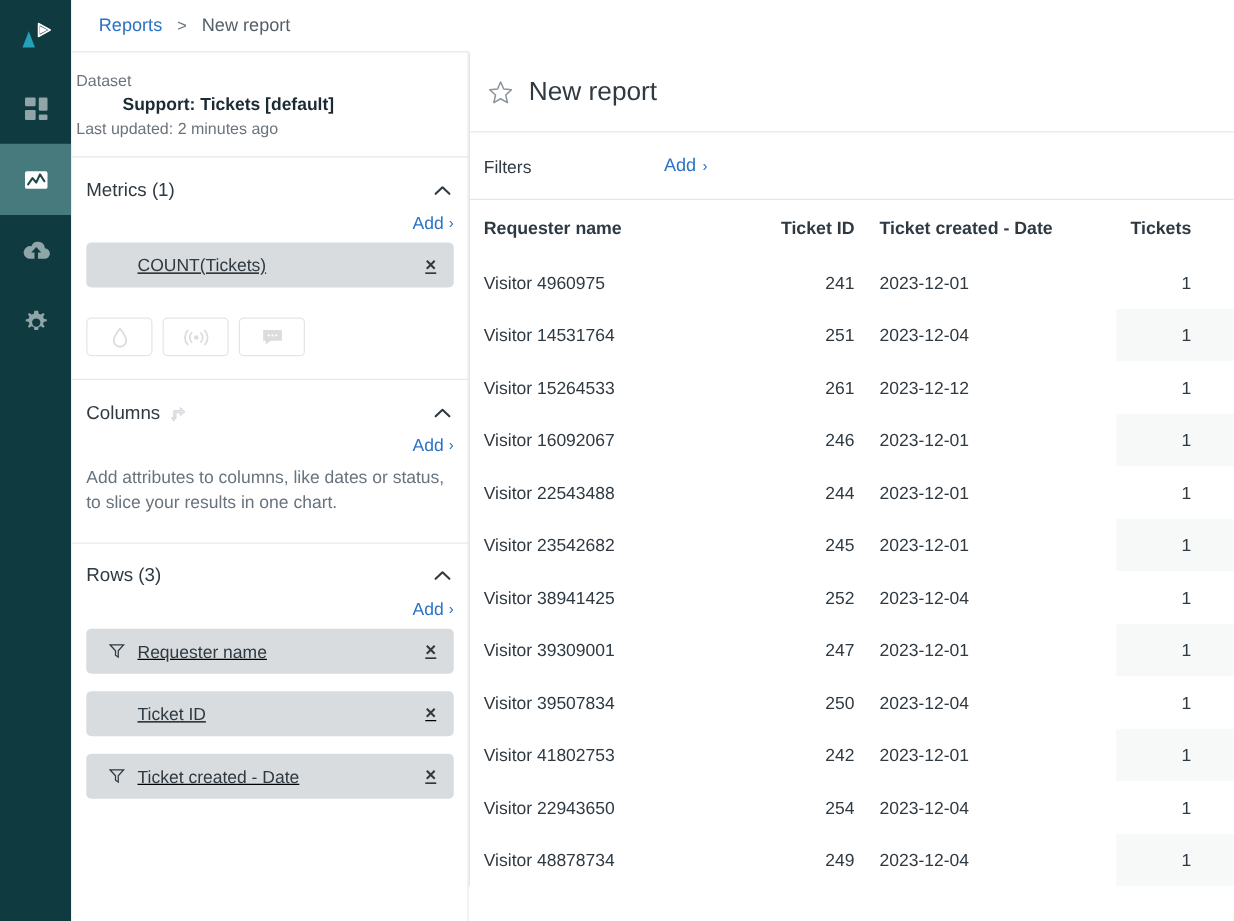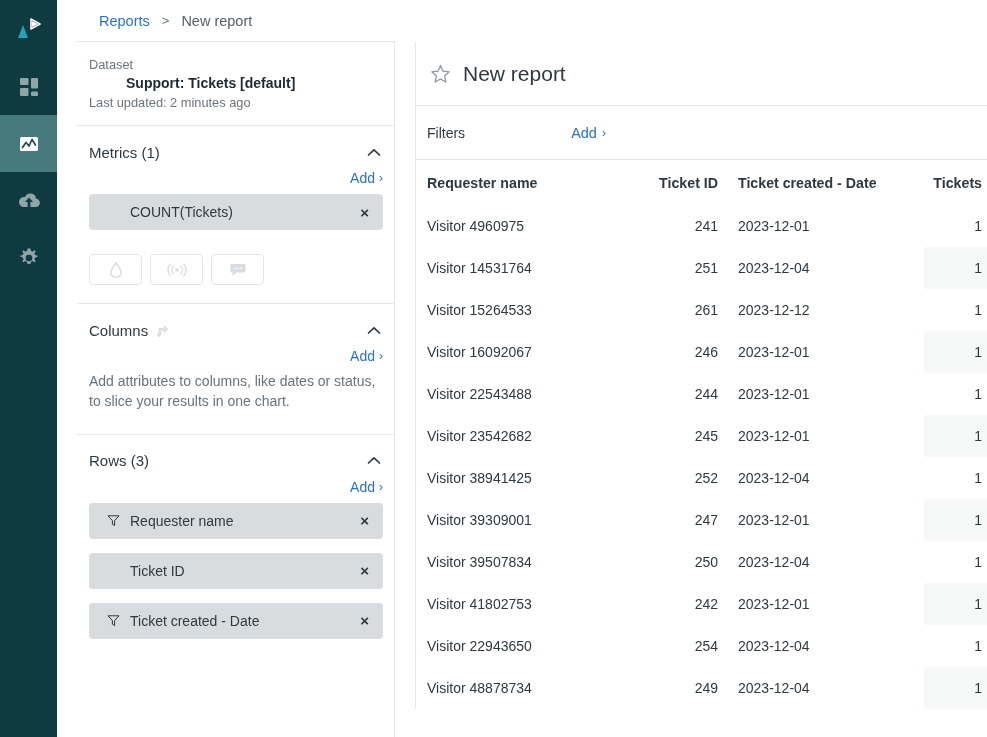--- a/index.html
+++ b/index.html
@@ -2,21 +2,21 @@
 <html><head>
 <meta charset="utf-8">
 <style>
   * { box-sizing: border-box; margin: 0; padding: 0; }
   html, body {
     width: 987px; height: 737px;
     font-family: "Liberation Sans", sans-serif;
     background: #ffffff;
     overflow: hidden;
   }
-  #app { position: relative; width: 987px; height: 737px; display: flex; gap: 20px; }
+  #app { position: relative; width: 987px; height: 737px; display: flex; }
 
   
   .rail {
     width: 57px; flex: 0 0 57px; height: 737px;
     background: #0f3a40;
     display: flex; flex-direction: column; align-items: center;
   }
   .rail-logo {
     width: 57px; height: 57px;
     display: flex; align-items: center; justify-content: center;
@@ -35,21 +35,21 @@
     height: 42px; display: flex; align-items: center;
     padding-left: 22px;
     border-bottom: 1px solid #e4e7ea;
     font-size: 14.5px;
   }
   .crumb-link { color: #2a72c4; cursor: pointer; }
   .crumb-sep { color: #69737c; margin: 0 12px; font-size: 13px; }
   .crumb-cur { color: #555f68; }
 
   .dataset {
-    padding: 14px 0 13px 12px;
+    padding: 14px 0 13px 4px;
     border-bottom: 1px solid #e4e7ea;
     line-height: 1.42;
   }
   .ds-label { font-size: 12.8px; color: #6b747d; }
   .ds-name  { font-size: 14px; color: #1c2b33; font-weight: bold; margin-left: 37px; }
   .ds-upd   { font-size: 12.8px; color: #6b747d; }
 
   .section { padding: 0 12px; position: relative; }
   .sec-head {
     display: flex; align-items: center;
@@ -71,20 +71,21 @@
     display: flex; align-items: center; gap: 4px;
   }
   .add-chev { font-size: 12px; color: #2a72c4; }
 
   .chip {
     height: 36px; margin-bottom: 14px;
     background: #d8dcdf; border-radius: 4px;
     display: flex; align-items: center;
     padding: 0 10px 0 18px;
     cursor: pointer;
+    text-decoration: underline;
   }
   .chip-ficon { width: 16px; margin-right: 7px; display:flex; }
   .chip-ficon.blank { width: 16px; margin-right: 7px; }
   .chip-label { font-size: 14px; color: #2f3941; }
   .chip-x {
     margin-left: auto; font-size: 15px; color: #2f3941;
     cursor: pointer; font-weight: bold; line-height: 1;
     padding: 0 4px;
   }
 

